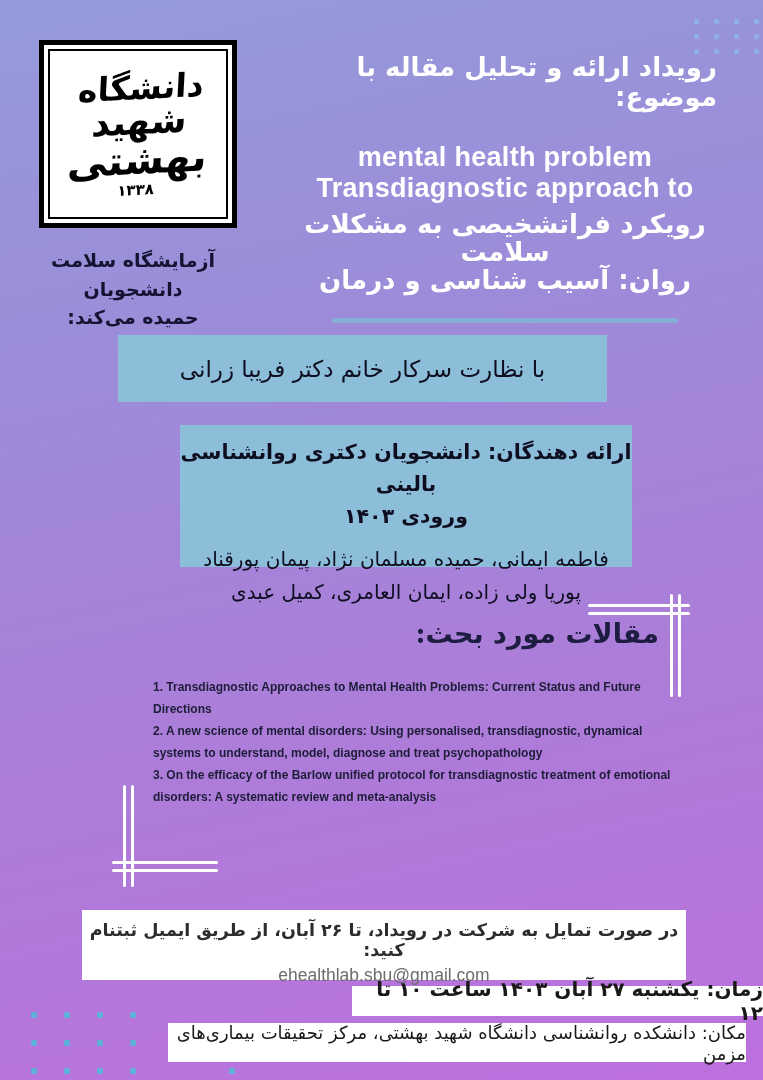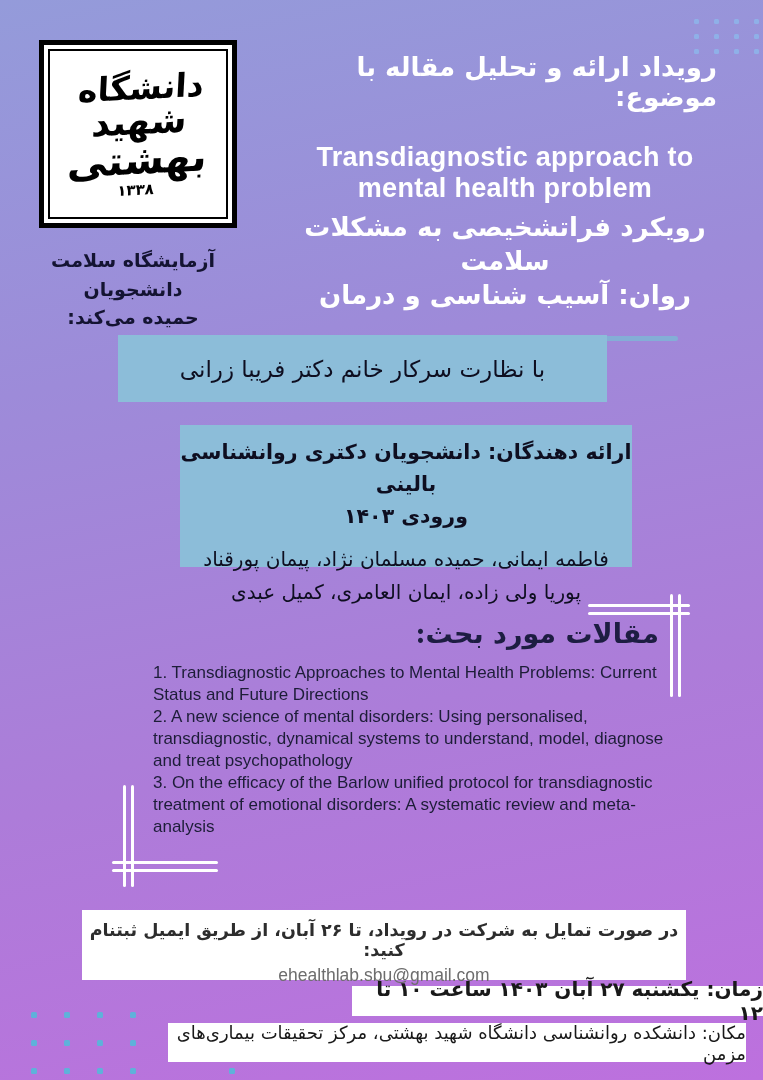--- a/index.html
+++ b/index.html
@@ -20,35 +20,35 @@
   .callig .w2 { font-size:36px; display:block; }
   .callig .w3 { font-size:40px; display:block; }
   .callig .year { font-size:15px; display:block; letter-spacing:2px; margin-top:3px; }
   .organizer { position:absolute; left:16px; top:246px; width:234px; text-align:center;
                color:#141432; font-weight:bold; font-size:19px; line-height:1.5; }
   
   .header { position:absolute; left:293px; top:52px; width:424px; text-align:center; color:#fff; }
   .kicker { font-size:26px; font-weight:bold; margin-bottom:30px;text-align:right; }
   .title-en { font-size:27px; font-weight:bold; line-height:31px; letter-spacing:.3px;
               font-family:"Liberation Sans","DejaVu Sans",sans-serif; }
-  .title-fa { font-size:26px; font-weight:bold; line-height:34px; margin-top:6px; }
+  .title-fa { font-size:26px; font-weight:bold; line-height:28px; margin-top:6px; }
   .underline { width:346px; height:5px; background:#84aed6; border-radius:3px; margin:24px auto 0; }
   
   .bluebox { position:absolute; background:#8cbdd9; color:#0e0e20; }
   .supervision { left:118px; top:335px; width:489px; height:67px;
                  display:flex; align-items:center; justify-content:center;
                  font-size:23px; font-weight:normal; }
   .presenters { left:180px; top:425px; width:452px; height:142px; text-align:center; padding-top:11px; }
   .p-head { font-weight:bold; font-size:20.5px; line-height:32px; }
   .p-names { font-size:20px; line-height:33px; margin-top:11px; }
   
   .articles-heading { position:absolute; right:104px; top:618px; font-size:27px; color:#1d1d42;
                       font-weight:600; font-family:"DejaVu Serif","DejaVu Sans",sans-serif; }
-  .articles { position:absolute; left:153px; top:662px; width:520px; color:#1d1d38;
-              font-size:17px; font-weight:normal; line-height:22px;
+  .articles { position:absolute; left:153px; top:676px; width:520px; color:#1d1d38;
+              font-size:12px; font-weight:bold; line-height:22px;
               font-family:"Liberation Sans","DejaVu Sans",sans-serif; }
   .articles p { margin:0; }
   
   .dline { position:absolute; background:#fff; border-radius:2px; }
   
   .reg-box { position:absolute; left:82px; top:910px; width:604px; height:70px;
              background:#fff; text-align:center; padding-top:10px; }
   .reg-fa { font-size:17.5px; color:#2d2d2d; font-weight:600; }
   .reg-email { font-size:17.5px; color:#6d6d6d; margin-top:5px;
                font-family:"Liberation Sans",sans-serif; }
@@ -107,22 +107,22 @@
   </div>
 
   <div class="organizer" dir="rtl">
     <div>آزمایشگاه سلامت دانشجویان</div>
     <div>حمیده می‌کند:</div>
   </div>
 
   <div class="header">
     <div class="kicker" dir="rtl">رویداد ارائه و تحلیل مقاله با موضوع:</div>
     <div class="title-en">
+      <div>mental health problem</div>
       <div>Transdiagnostic approach to</div>
-      <div>mental health problem</div>
     </div>
     <div class="title-fa" dir="rtl">
       <div>رویکرد فراتشخیصی به مشکلات سلامت</div>
       <div>روان: آسیب شناسی و درمان</div>
     </div>
     <div class="underline"></div>
   </div>
 
   <div class="bluebox supervision" dir="rtl">با نظارت سرکار خانم دکتر فریبا زرانی</div>
 

